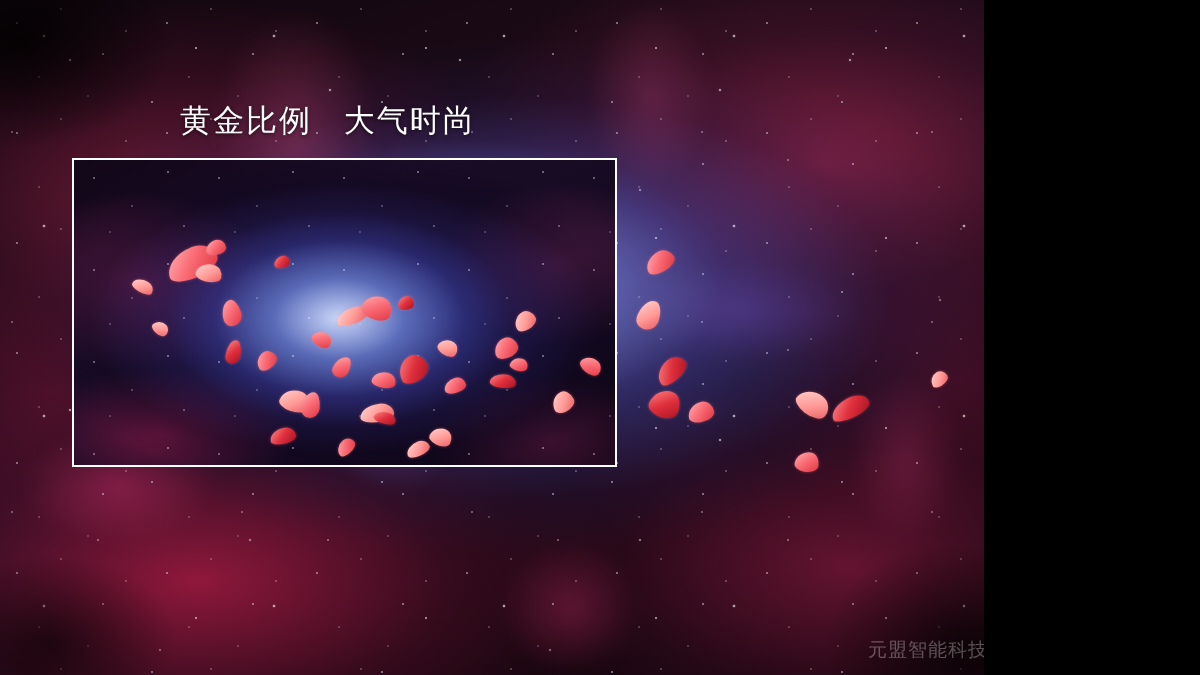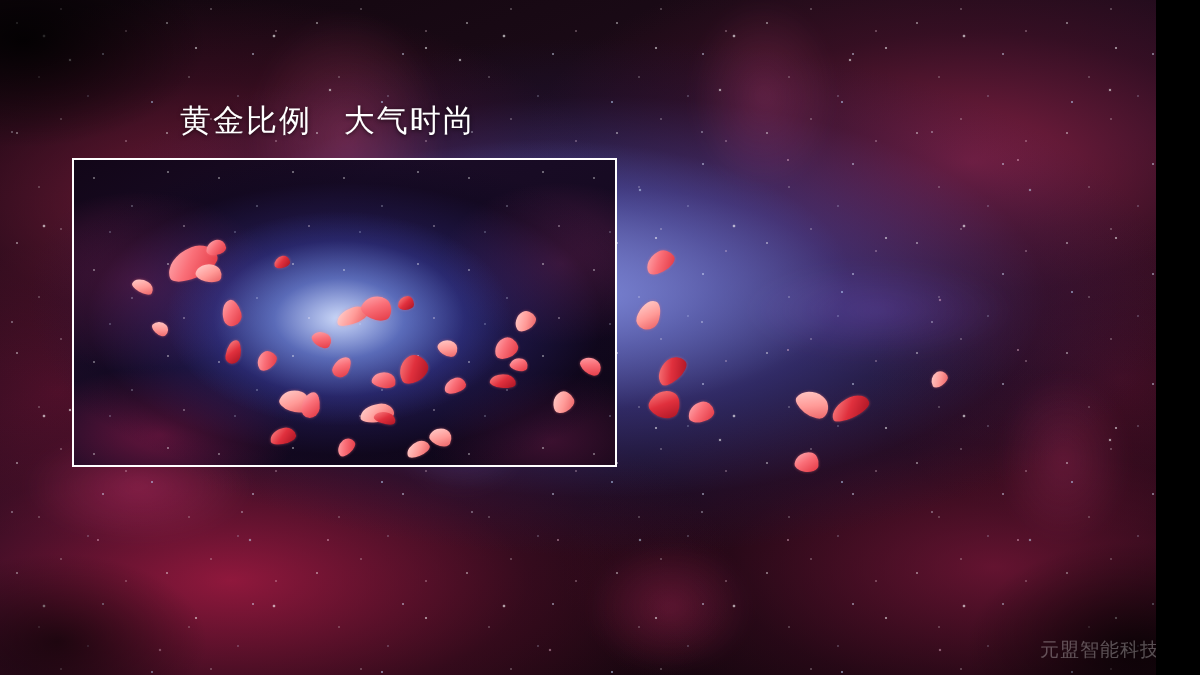--- a/index.html
+++ b/index.html
@@ -2,21 +2,21 @@
 <html><head>
 <meta charset="utf-8">
 <style>
   html, body {
     margin: 0;
     padding: 0;
     background: #000;
   }
   .slide {
     position: relative;
-    width: 1156px;
+    width: 984px;
     height: 675px;
     overflow: hidden;
     font-family: "Liberation Sans", "DejaVu Sans", sans-serif;
     background: #0a0408;
   }
 
   
   .bg-layer {
     position: absolute;
     inset: 0;

